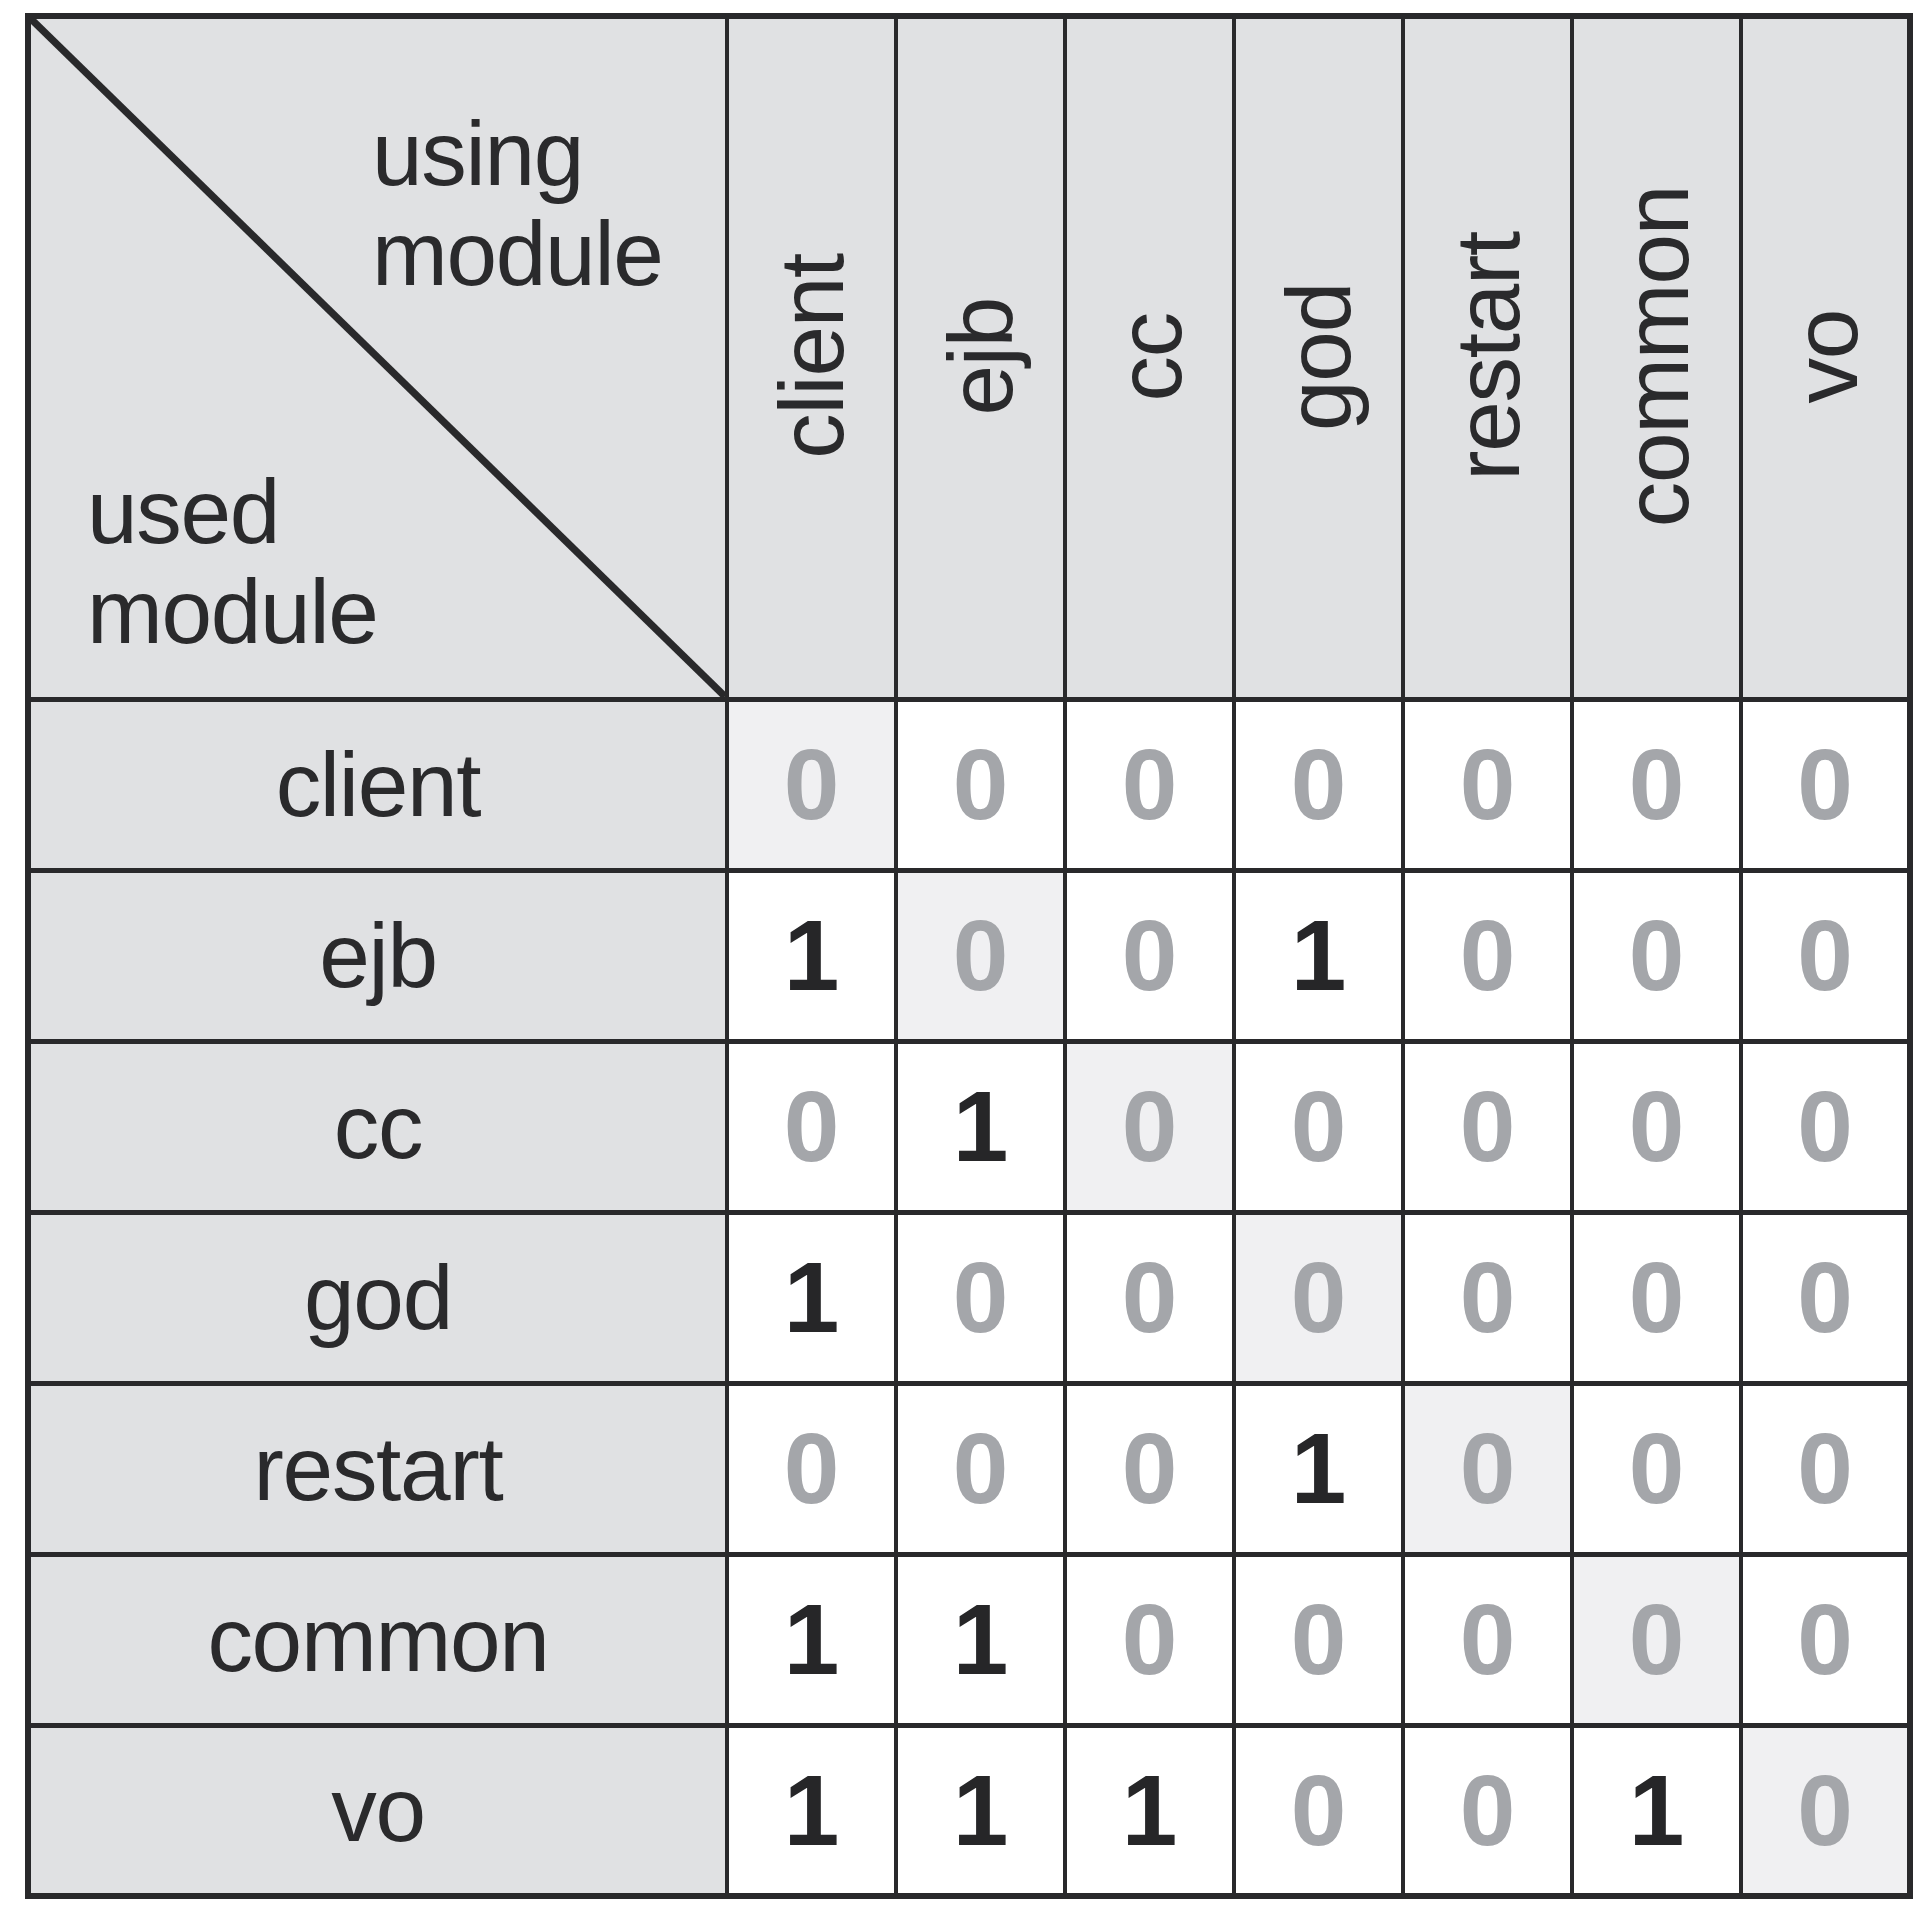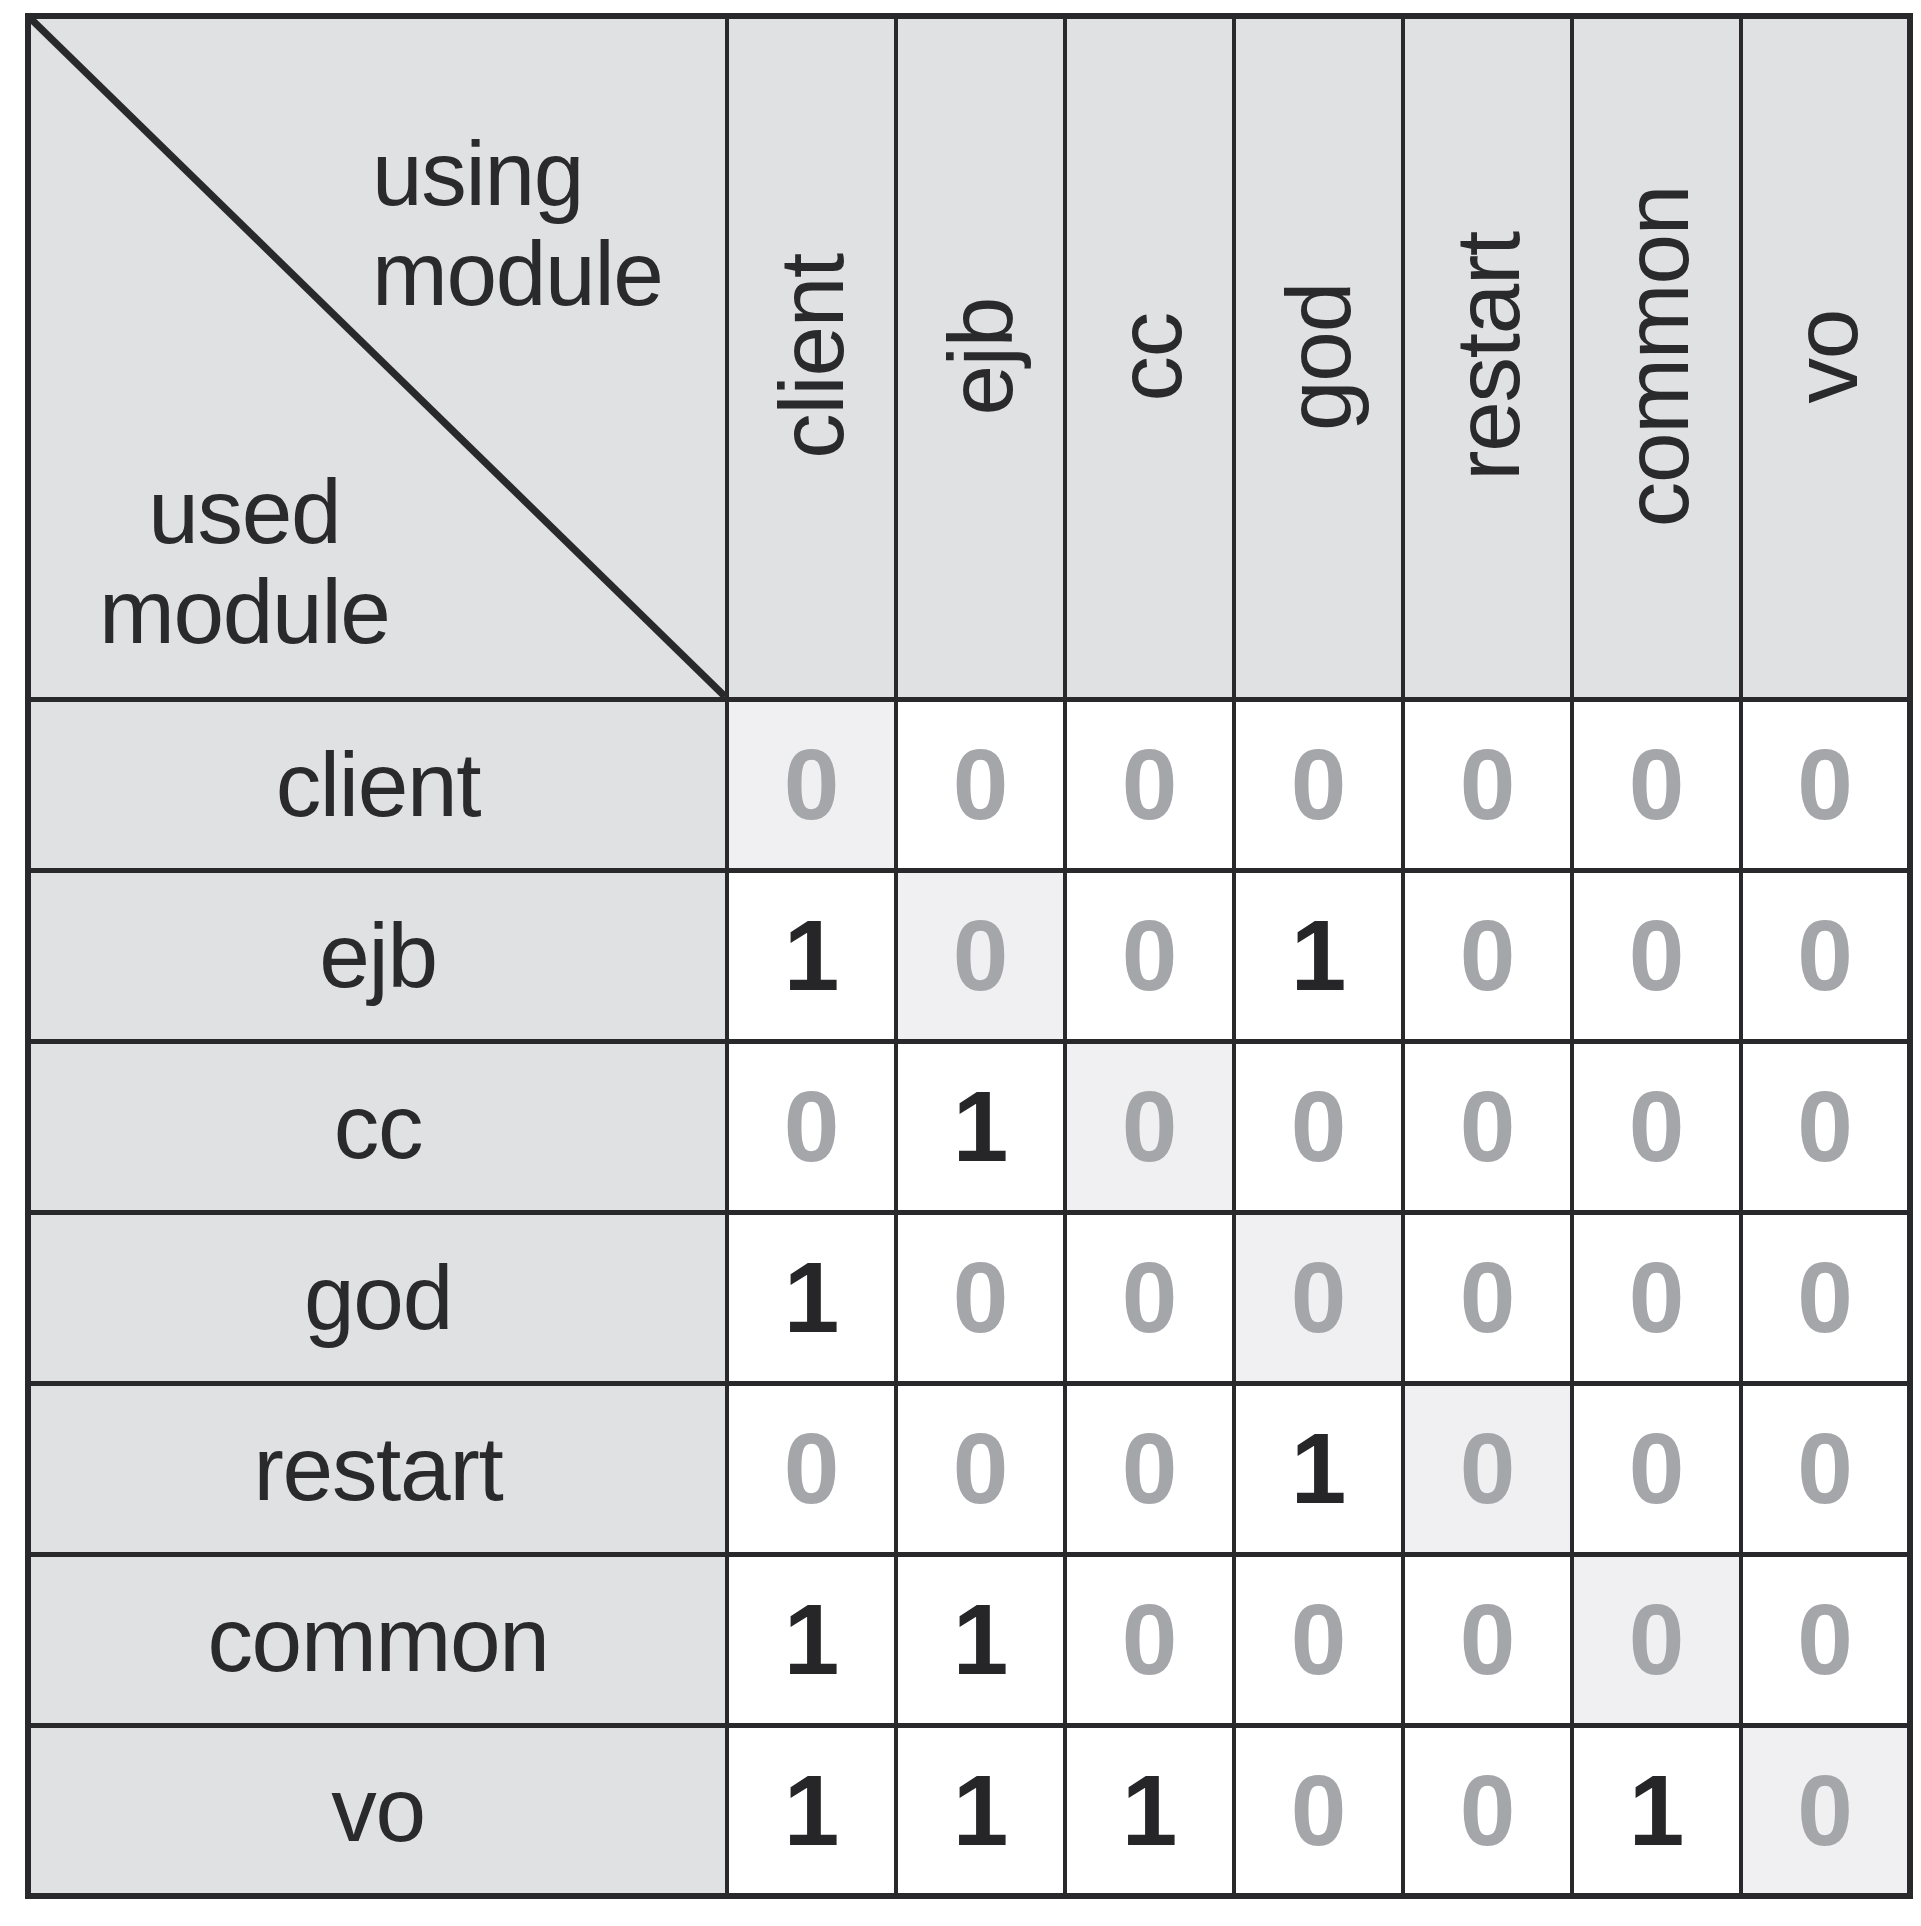--- a/index.html
+++ b/index.html
@@ -34,22 +34,22 @@
   th.corner{
     background:var(--header-bg);
     position:relative;overflow:hidden;
   }
   th.corner svg{position:absolute;left:0;top:0;width:100%;height:100%;display:block;}
   .ax{
     position:absolute;
     font-size:91px;font-weight:400;line-height:1.1;
     letter-spacing:-1.3px;color:var(--label-text);text-align:left;
   }
-  .ax.using{left:341px;top:85px;margin-top:20px;}
-  .ax.used{left:68px;bottom:34px;text-align:center;}
+  .ax.using{left:341px;top:85px;}
+  .ax.used{left:56px;bottom:34px;}
   th.colhead{
     background:var(--header-bg);
     text-align:center;vertical-align:middle;
   }
   th.colhead .vtext{
     writing-mode:vertical-rl;
     transform:rotate(180deg);
     display:inline-block;
     font-size:91px;font-weight:400;letter-spacing:-1.3px;
     color:var(--label-text);line-height:1.0;

